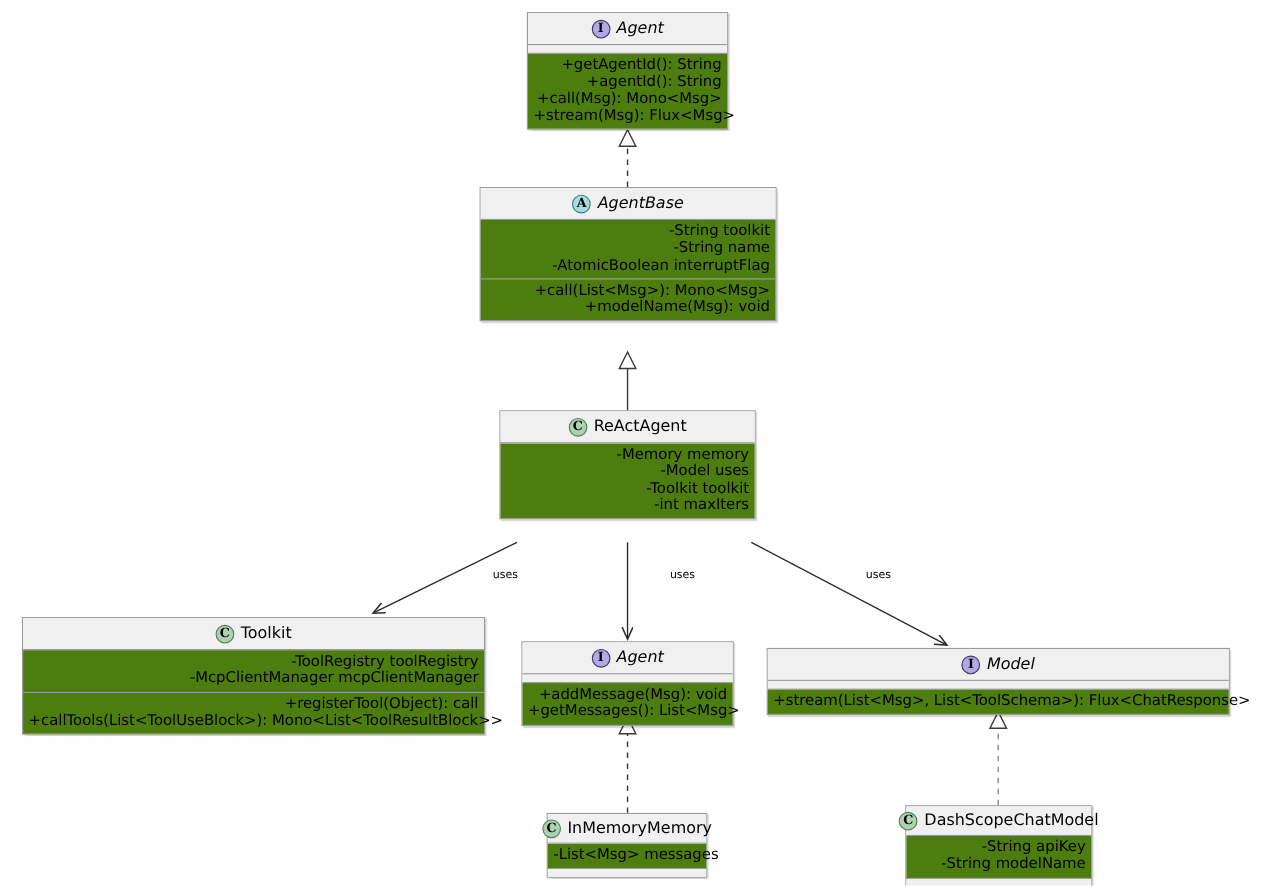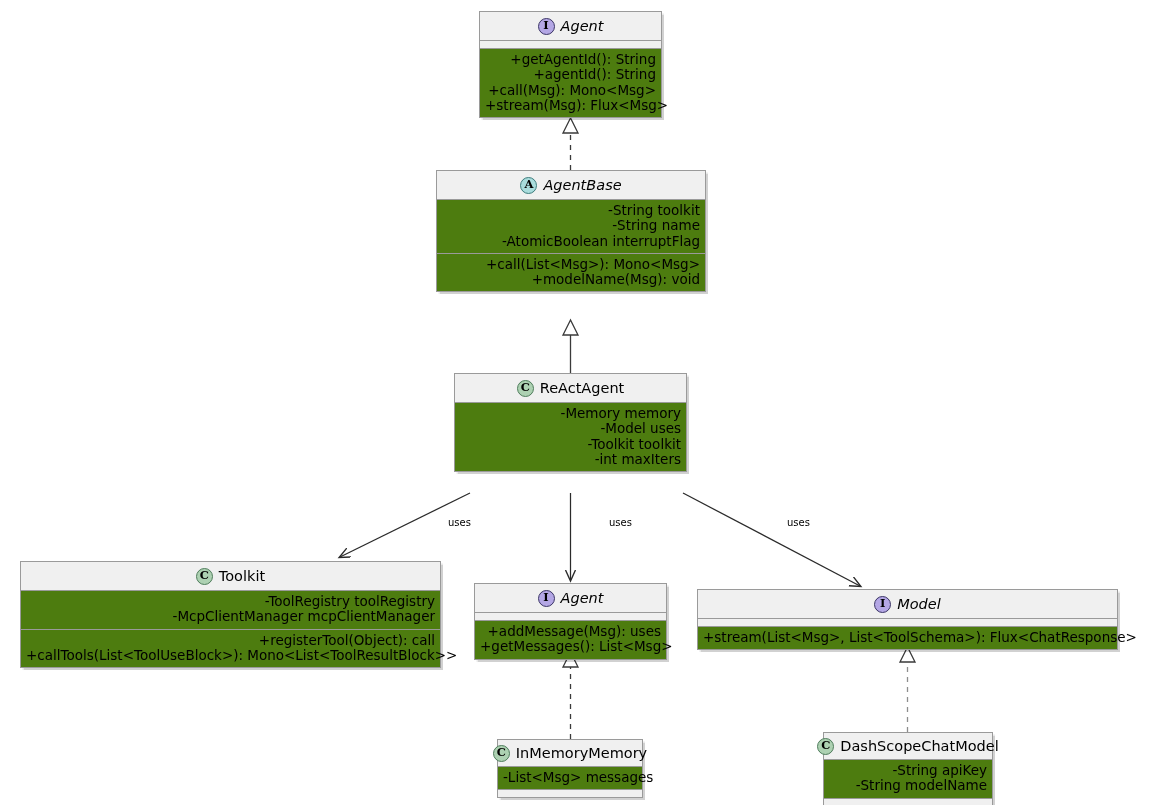--- a/index.html
+++ b/index.html
@@ -238,21 +238,21 @@
     </div>
   </div>
 
   <div class="uml-class" style="left:474px; top:583px; width:193px;">
     <div class="uml-header">
       <span class="stereo iface">I</span>
       <span class="uml-name italic">Agent</span>
     </div>
     <div class="uml-compartment empty"></div>
     <div class="uml-compartment white">
-      <div class="uml-member">+addMessage(Msg): uses</div>
+      <div class="uml-member">+addMessage(Msg): void</div>
       <div class="uml-member">+getMessages(): List&lt;Msg&gt;</div>
     </div>
   </div>
 
   <div class="uml-class" style="left:697px; top:589px; width:421px;">
     <div class="uml-header">
       <span class="stereo iface">I</span>
       <span class="uml-name italic">Model</span>
     </div>
     <div class="uml-compartment empty"></div>

